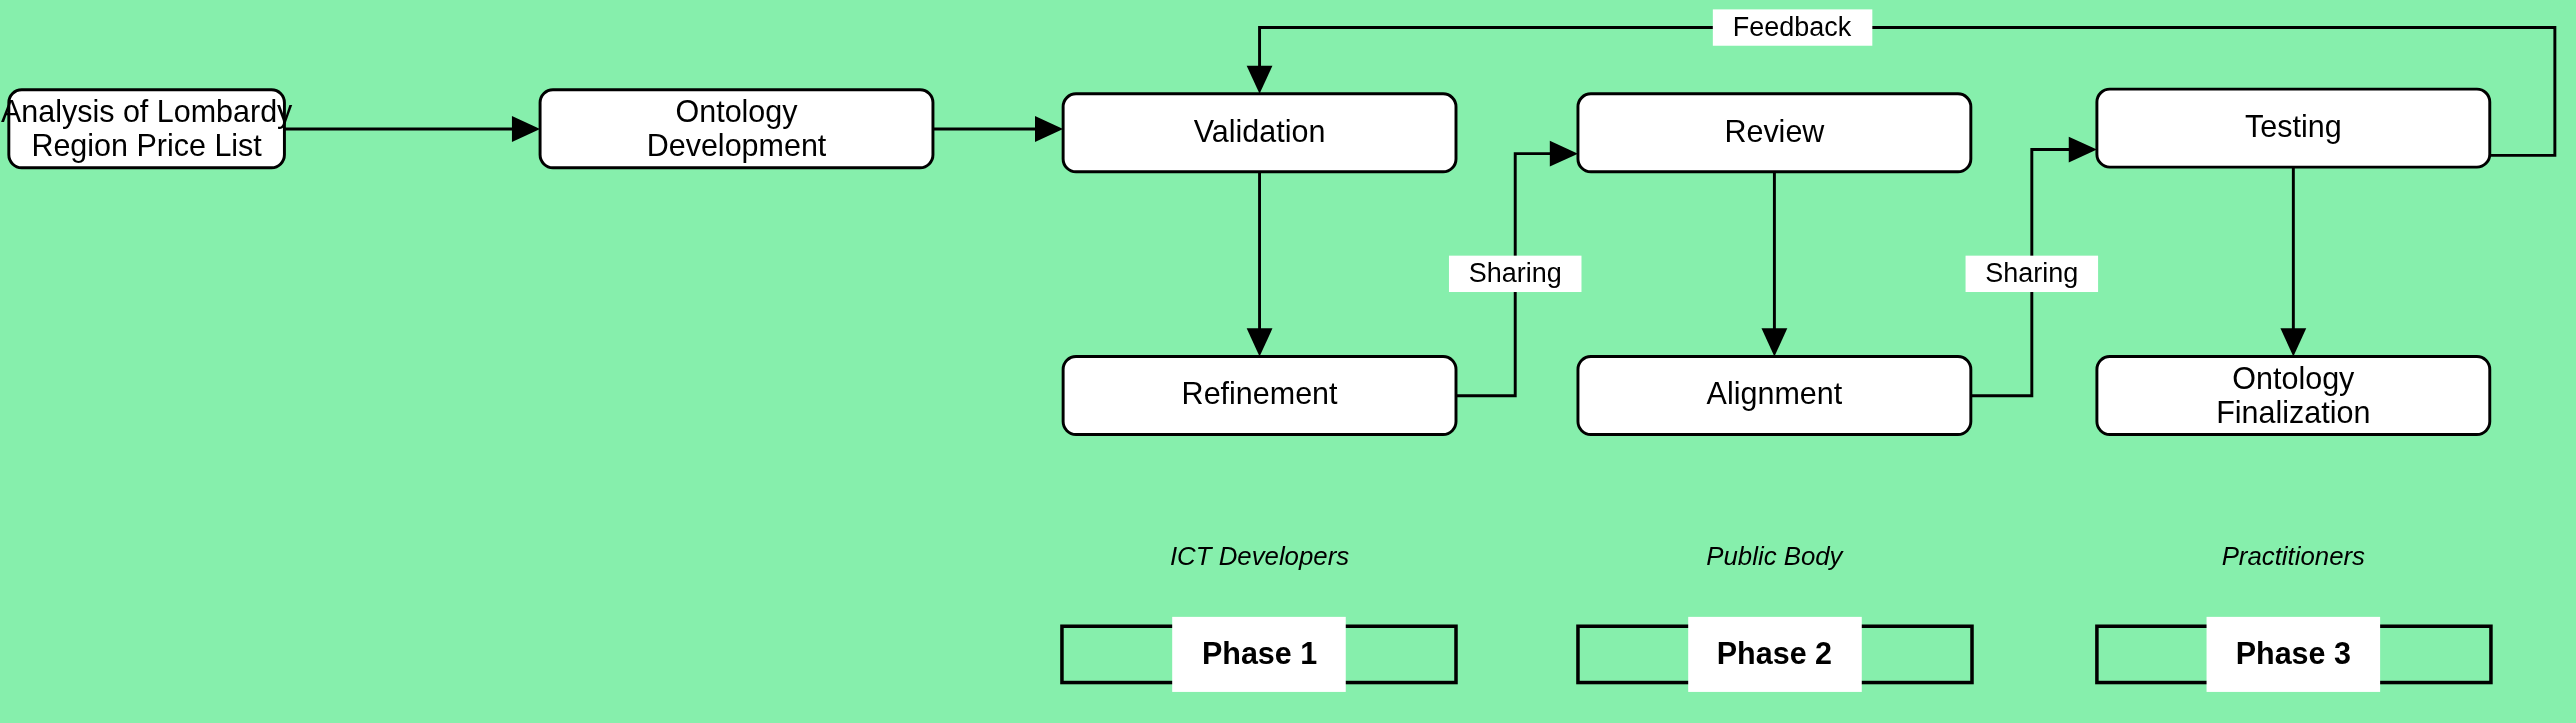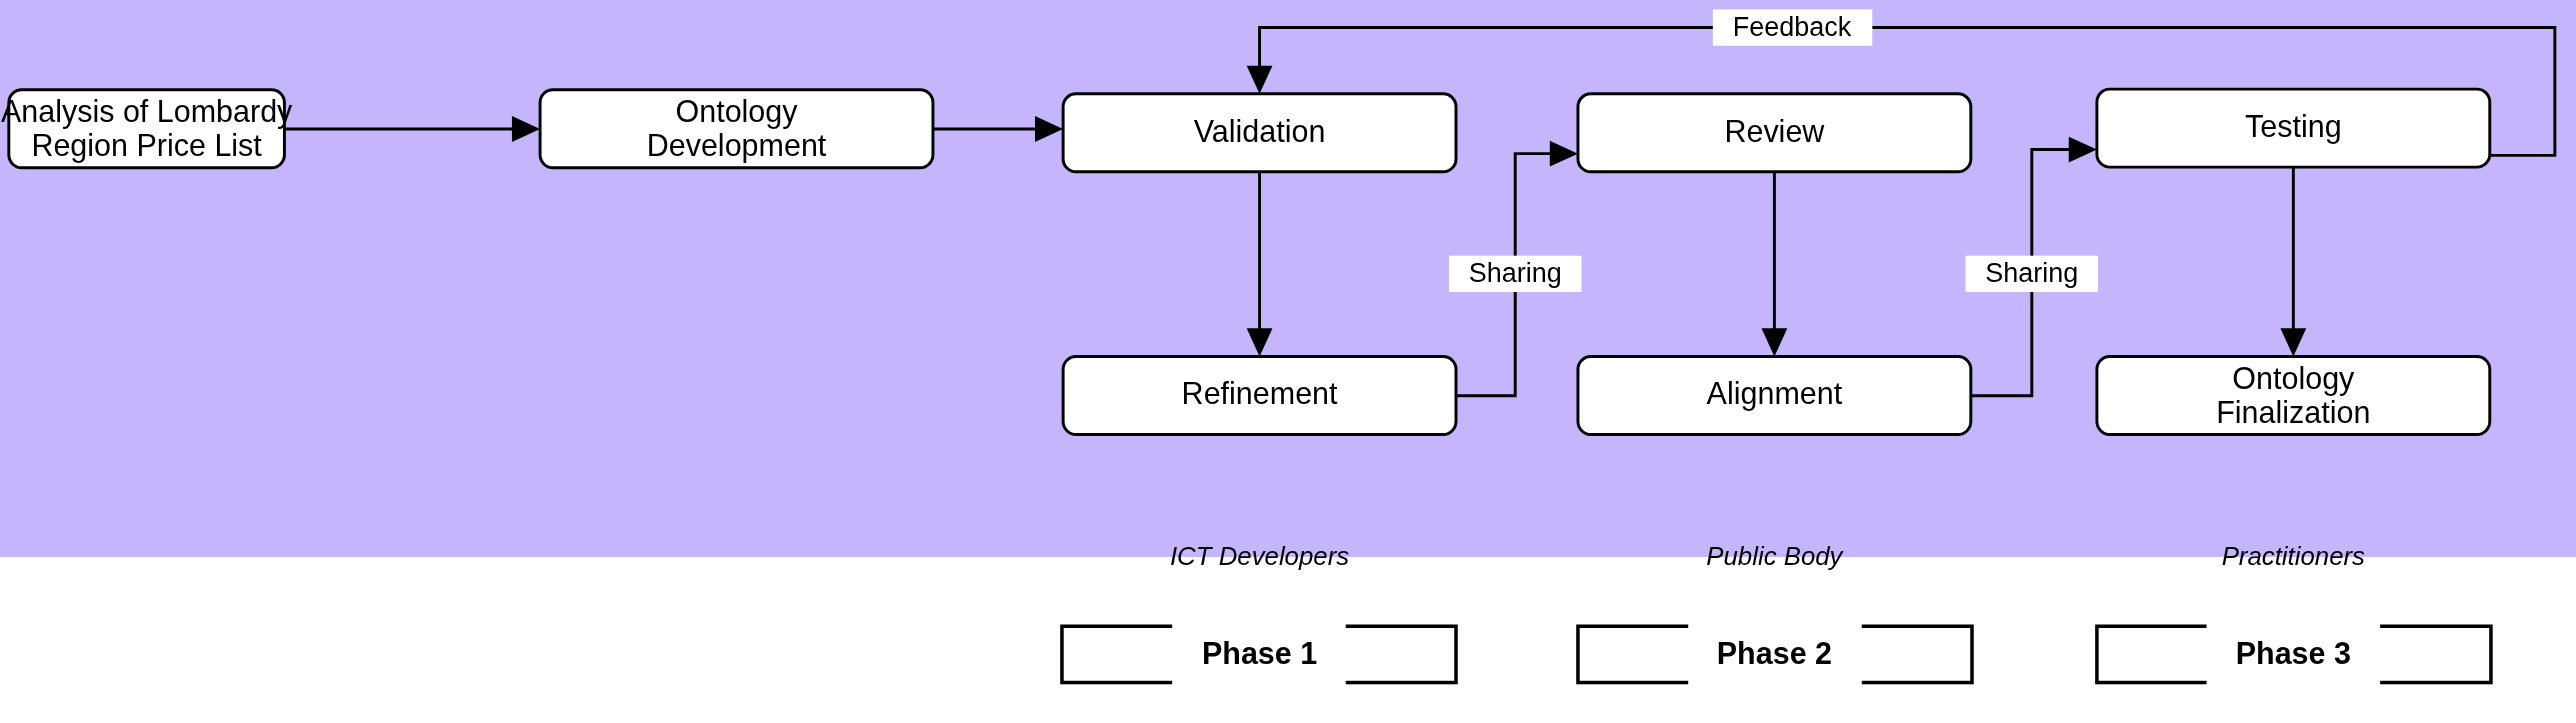--- a/index.html
+++ b/index.html
@@ -9,22 +9,22 @@
   }
   body {
     width: 2576px;
     height: 723px;
     overflow: hidden;
     font-family: "Liberation Sans", sans-serif;
   }
   #diagram-root {
     position: relative;
     width: 2576px;
-    height: 557px;
-    background: #c4b5fd;
+    height: 723px;
+    background: #86efac;
   }
   svg.flow {
     display: block;
     width: 2576px;
     height: 723px;
   }
   .node-rect {
     fill: #ffffff;
     stroke: #000000;
     stroke-width: 5;

